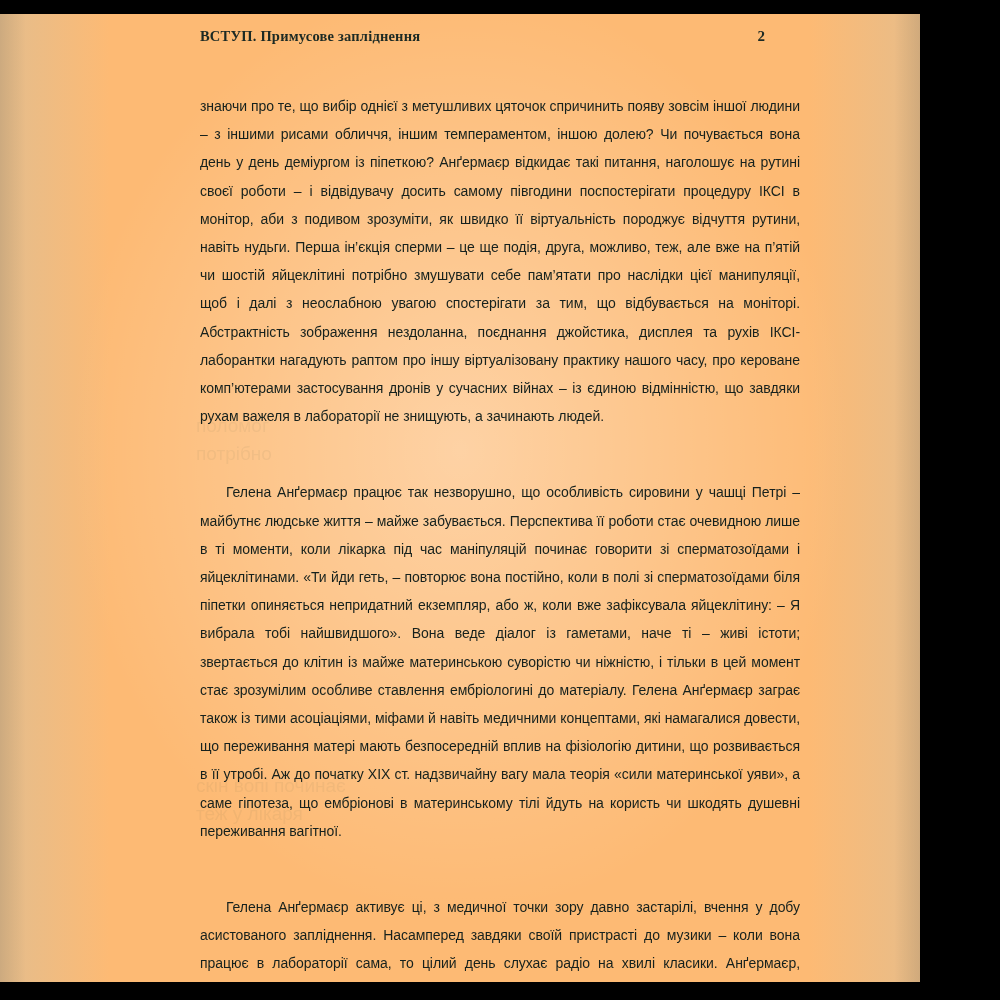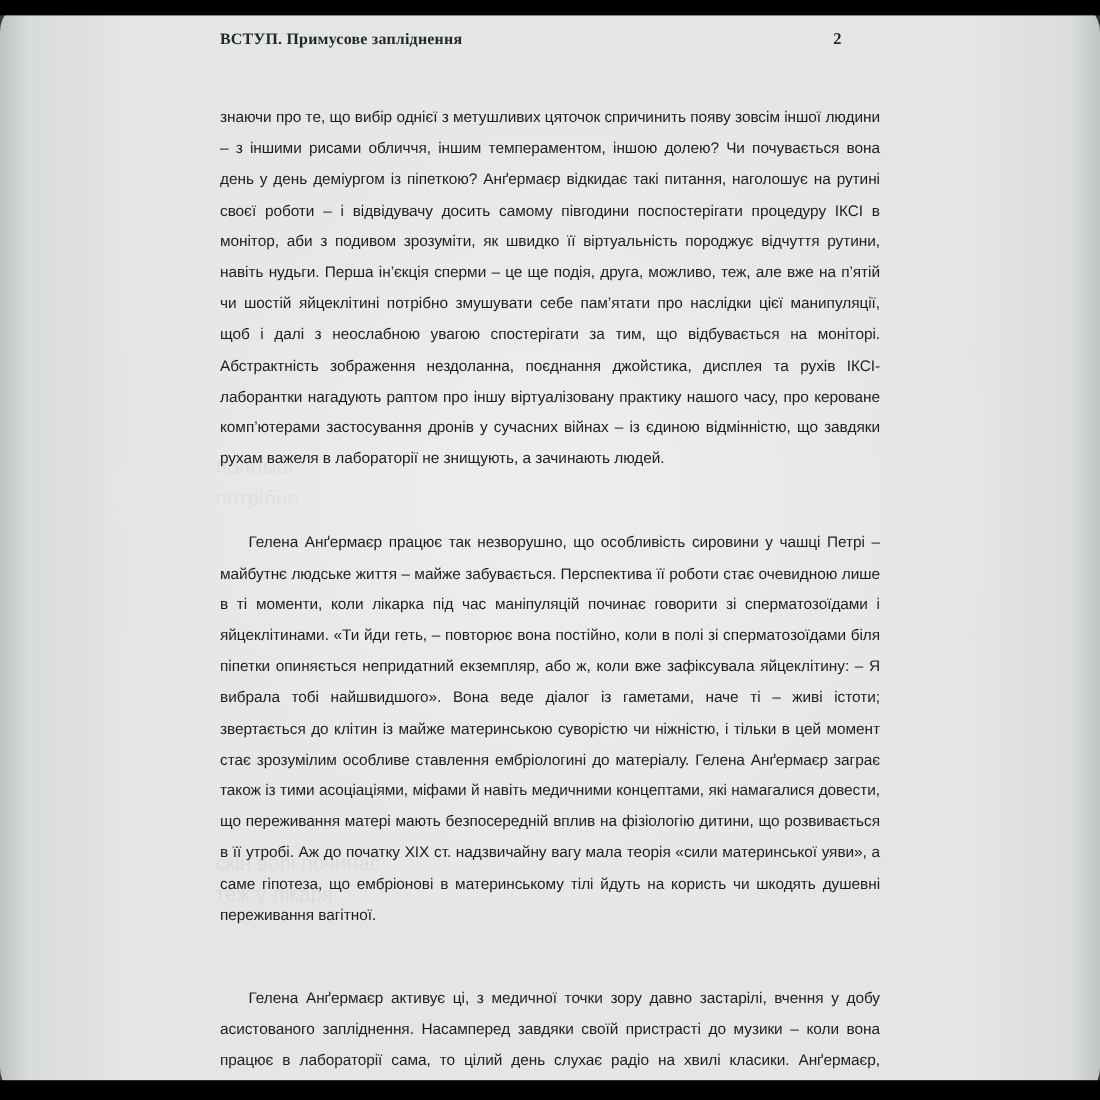--- a/index.html
+++ b/index.html
@@ -10,25 +10,24 @@
     width: 1000px;
     height: 1000px;
     background: #000000;
     font-family: "Liberation Sans", sans-serif;
     overflow: hidden;
   }
   .page {
     position: absolute;
     left: 0;
     top: 0;
-    width: 1000px;
+    width: 920px;
     height: 1000px;
-    background: #e5e5e5;
+    background: #fdba74;
     box-sizing: border-box;
-    border-radius: 29px;
   }
   
   .page::before {
     content: "";
     position: absolute;
     left: 0; top: 0; right: 0; bottom: 0;
     background:
       radial-gradient(ellipse at 50% 45%, rgba(255,255,255,0.35) 0%, rgba(255,255,255,0) 60%),
       linear-gradient(to right, rgba(180,195,188,0.35) 0%, rgba(180,195,188,0) 12%, rgba(180,195,188,0) 88%, rgba(180,195,188,0.30) 100%);
     pointer-events: none;

